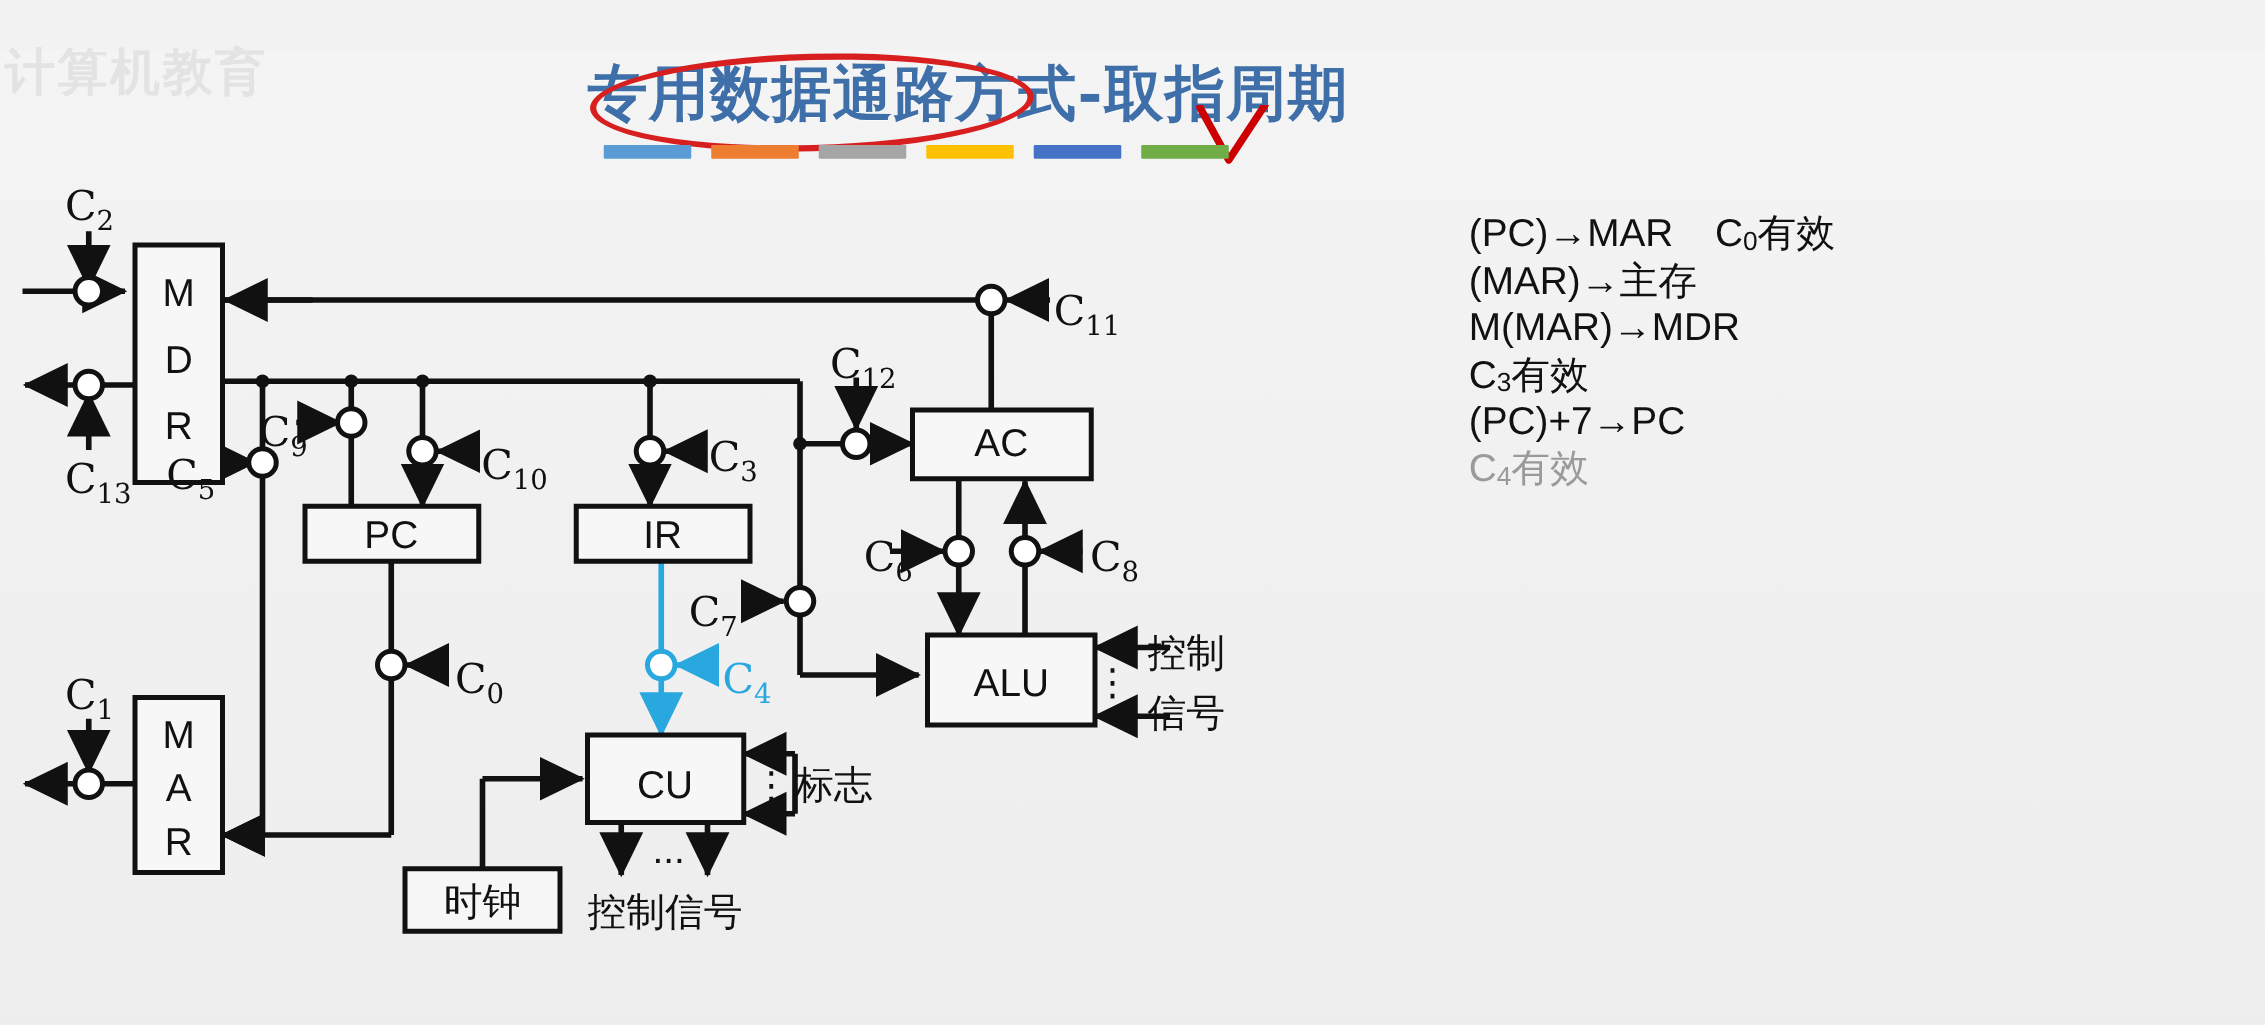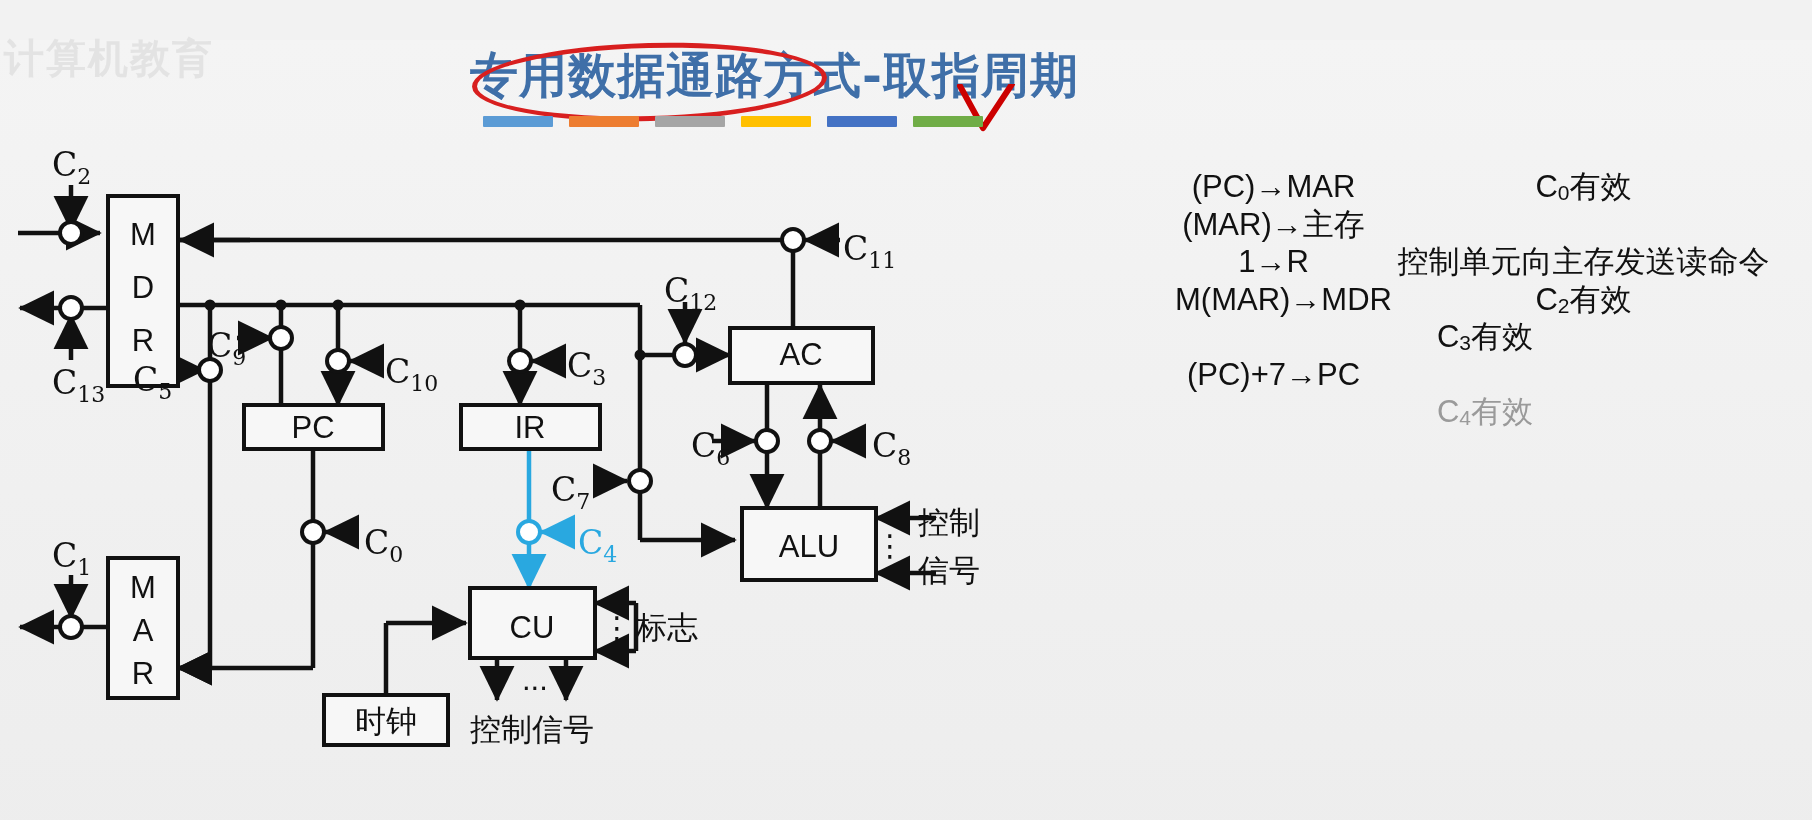--- a/index.html
+++ b/index.html
@@ -44,21 +44,21 @@
   
   .bars{position:absolute;left:483px;top:76px;display:flex;gap:16px;}
   .bar{width:70px;height:11px;border-radius:1px;}
 
   
   .panel{
     position:absolute;left:1175px;top:128px;width:620px;
     font-size:31px;color:#111;line-height:37.5px;
     font-family:"Liberation Sans","DejaVu Sans",sans-serif;
   }
-  .prow{display:flex;align-items:baseline;white-space:nowrap;height:37.5px;text-align:center;}
+  .prow{display:flex;align-items:baseline;white-space:nowrap;height:37.5px;}
   .pleft{width:197px;flex:0 0 197px;font-weight:400;}
   .pright{flex:1;}
   .prow.dim .pleft,.prow.dim .pright{color:#9a9a9a;}
   .sub{font-size:21px;vertical-align:-3px;}
 
   
   svg.diagram{position:absolute;left:0;top:0;width:1180px;height:820px;}
   .blk{fill:#f7f7f7;stroke:#111;stroke-width:4;}
   .wire{stroke:#111;stroke-width:4.5;fill:none;stroke-linecap:butt;}
   .wire-blue{stroke:#29a8e0;stroke-width:4.5;fill:none;}
@@ -106,26 +106,21 @@
 
   <div class="panel" id="op-panel">
       <div class="prow">
         <div class="pleft">(PC)→MAR</div>
         <div class="pright">C<sub class="sub">0</sub>有效</div>
       </div>
       <div class="prow">
         <div class="pleft">(MAR)→主存</div>
       </div>
       <div class="prow">
-        <div class="pleft">1→R</div>
-        <div class="pright">控制单元向主存发送读命令</div>
-      </div>
-      <div class="prow">
         <div class="pleft">M(MAR)→MDR</div>
-        <div class="pright">C<sub class="sub">2</sub>有效</div>
       </div>
       <div class="prow">
         <div class="pright">C<sub class="sub">3</sub>有效</div>
       </div>
       <div class="prow">
         <div class="pleft">(PC)+7→PC</div>
         <div class="pright"></div>
       </div>
       <div class="prow dim">
         <div class="pright">C<sub class="sub">4</sub>有效</div>

